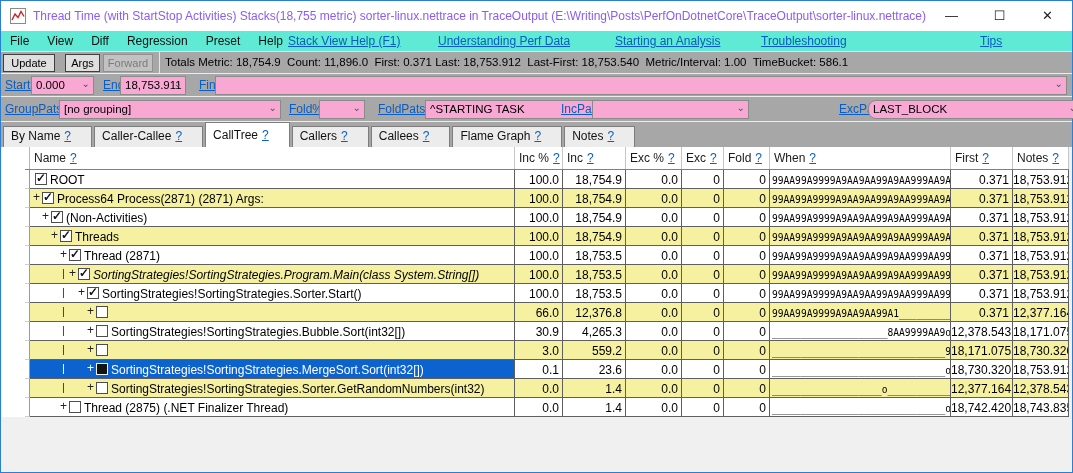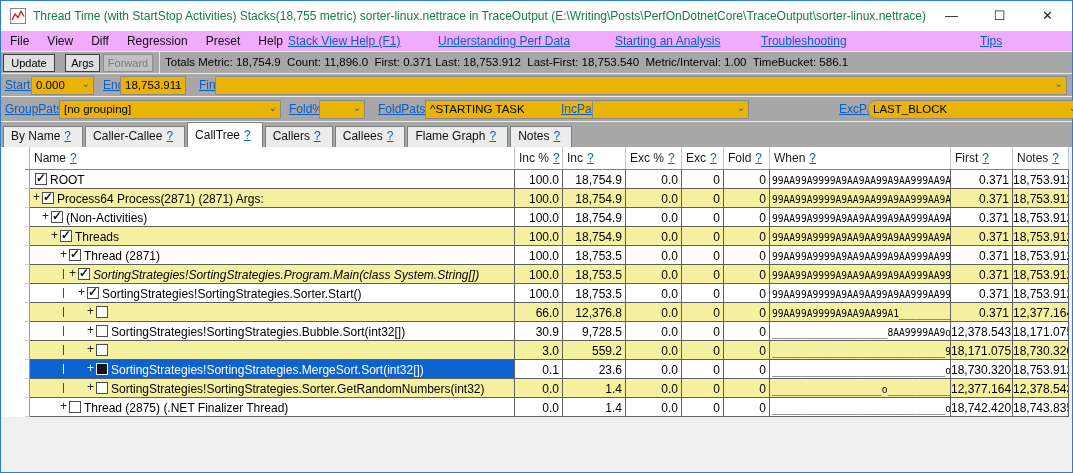--- a/index.html
+++ b/index.html
@@ -2,43 +2,43 @@
 <html><head>
 <meta charset="utf-8">
 <style>
   html,body{margin:0;padding:0;}
   body{width:1073px;height:473px;position:relative;font-family:"Liberation Sans",sans-serif;background:#fff;overflow:hidden;}
   #window{position:absolute;inset:0;border:1px solid #2a7fd4;box-sizing:border-box;background:#f0f0f0;}
 
   
   #titlebar{position:absolute;left:0;top:0;width:1071px;height:30px;background:#fff;}
   #appicon{position:absolute;left:9px;top:7px;width:16px;height:16px;}
-  #titletext{position:absolute;left:32px;top:8px;font-size:12px;color:#15803d;white-space:nowrap;}
+  #titletext{position:absolute;left:32px;top:8px;font-size:12px;color:#8b5cf6;white-space:nowrap;}
   .wbtn{position:absolute;top:0;width:45px;height:29px;text-align:center;line-height:29px;font-size:13px;color:#222;}
   #btn-min{left:928px;} #btn-max{left:976px;} #btn-close{left:1024px;}
 
   
-  #menubar{position:absolute;left:0;top:30px;width:1071px;height:20px;background:#f0abfc;}
+  #menubar{position:absolute;left:0;top:30px;width:1071px;height:20px;background:#5eead4;}
   .mitem{position:relative;display:inline-block;padding:3px 9px 0 9px;font-size:12px;color:#111;}
   .mlink{position:absolute;top:3px;font-size:12px;color:#0a5dc2;text-decoration:underline;white-space:nowrap;}
 
   
   .tbar{position:absolute;left:0;width:1071px;background:#a7a7a7;border-top:1px solid #ececec;box-sizing:border-box;}
   #tb1{top:50px;height:22px;} #tb2{top:72px;height:23px;} #tb3{top:95px;height:25px;}
   .btn{position:absolute;top:2px;height:18px;box-sizing:border-box;background:#dfdfdf;border:1px solid #3f3f3f;font-size:11px;text-align:center;line-height:16px;color:#000;}
   .btn.disabled{background:#c2c2c2;border-color:#8f8f8f;color:#7b7b7b;}
   #totals{position:absolute;left:164px;top:4px;font-size:11.5px;color:#000;white-space:pre;}
   #tb1sep{position:absolute;left:158px;top:0;width:1px;height:22px;background:#e6e6e6;}
   .link{position:absolute;font-size:12px;color:#0a5dc2;text-decoration:underline;white-space:nowrap;}
-  .combo{position:absolute;height:19px;box-sizing:border-box;background:#eab308;border:1px solid #8a8a8a;font-size:11.5px;color:#000;padding:2px 14px 0 4px;white-space:nowrap;overflow:hidden;}
+  .combo{position:absolute;height:19px;box-sizing:border-box;background:#f9a8d4;border:1px solid #8a8a8a;font-size:11.5px;color:#000;padding:2px 14px 0 4px;white-space:nowrap;overflow:hidden;}
   .chev{position:absolute;right:3px;top:1px;font-size:10px;color:#555;}
 
   
   #tabrow{position:absolute;left:0;top:120px;width:1071px;height:26px;background:#a7a7a7;border-top:1px solid #ececec;box-sizing:border-box;}
-  .tab{position:relative;display:inline-block;height:21px;margin-top:4px;margin-right:2px;padding:2px 11px 0 7px;box-sizing:border-box;background:#ececec;border:1px solid #7d7d7d;border-bottom:none;font-size:12px;color:#111;vertical-align:bottom;}
+  .tab{position:relative;display:inline-block;height:21px;margin-top:4px;margin-right:2px;padding:2px 20px 0 7px;box-sizing:border-box;background:#ececec;border:1px solid #7d7d7d;border-bottom:none;font-size:12px;color:#111;vertical-align:bottom;}
   .tab.sel{height:25px;margin-top:0;padding-top:5px;background:#fff;z-index:2;}
   .q{color:#0a5dc2;text-decoration:underline;margin-left:4px;font-size:12px;}
 
   
   #leftstrip{position:absolute;left:1px;top:146px;width:23px;height:270px;background:#fff;}
   #grid{position:absolute;left:24px;top:146px;width:1044px;background:#fff;}
   #ghead{display:flex;height:23px;border-bottom:1px solid #808080;background:#fff;box-sizing:border-box;}
   .hgut{width:5px;border-right:1px solid #b5b5b5;box-sizing:border-box;}
   .hcell{box-sizing:border-box;border-right:1px solid #c6c6c6;padding:4px 0 0 4px;font-size:12px;color:#1a1a1a;white-space:nowrap;overflow:hidden;}
   .grow{display:flex;height:19px;position:relative;}
@@ -255,21 +255,21 @@
         </div>
         <div class="grow">
           <div class="rgut"></div>
           <div class="cell namecell" style="width: 485px;">
             <span class="guide">|</span>
             <span class="plus" style="left: 57px;">+</span>
             <span class="cb" style="left: 66px;"></span>
             <span class="nlabel" style="left: 81px;">SortingStrategies!SortingStrategies.Bubble.Sort(int32[])</span>
           </div>
           <div class="cell val" style="width: 48px;">30.9</div>
-          <div class="cell val" style="width: 63px;">9,728.5</div>
+          <div class="cell val" style="width: 63px;">4,265.3</div>
           <div class="cell val" style="width: 56px;">0.0</div>
           <div class="cell val" style="width: 42px;">0</div>
           <div class="cell val" style="width: 46px;">0</div>
           <div class="cell when" style="width: 181px;">____________________8AA9999AA9o</div>
           <div class="cell val" style="width: 62px;">12,378.543</div>
           <div class="cell val" style="width: 56px;">18,171.075</div>
         </div>
         <div class="grow shaded">
           <div class="rgut"></div>
           <div class="cell namecell" style="width: 485px;">

